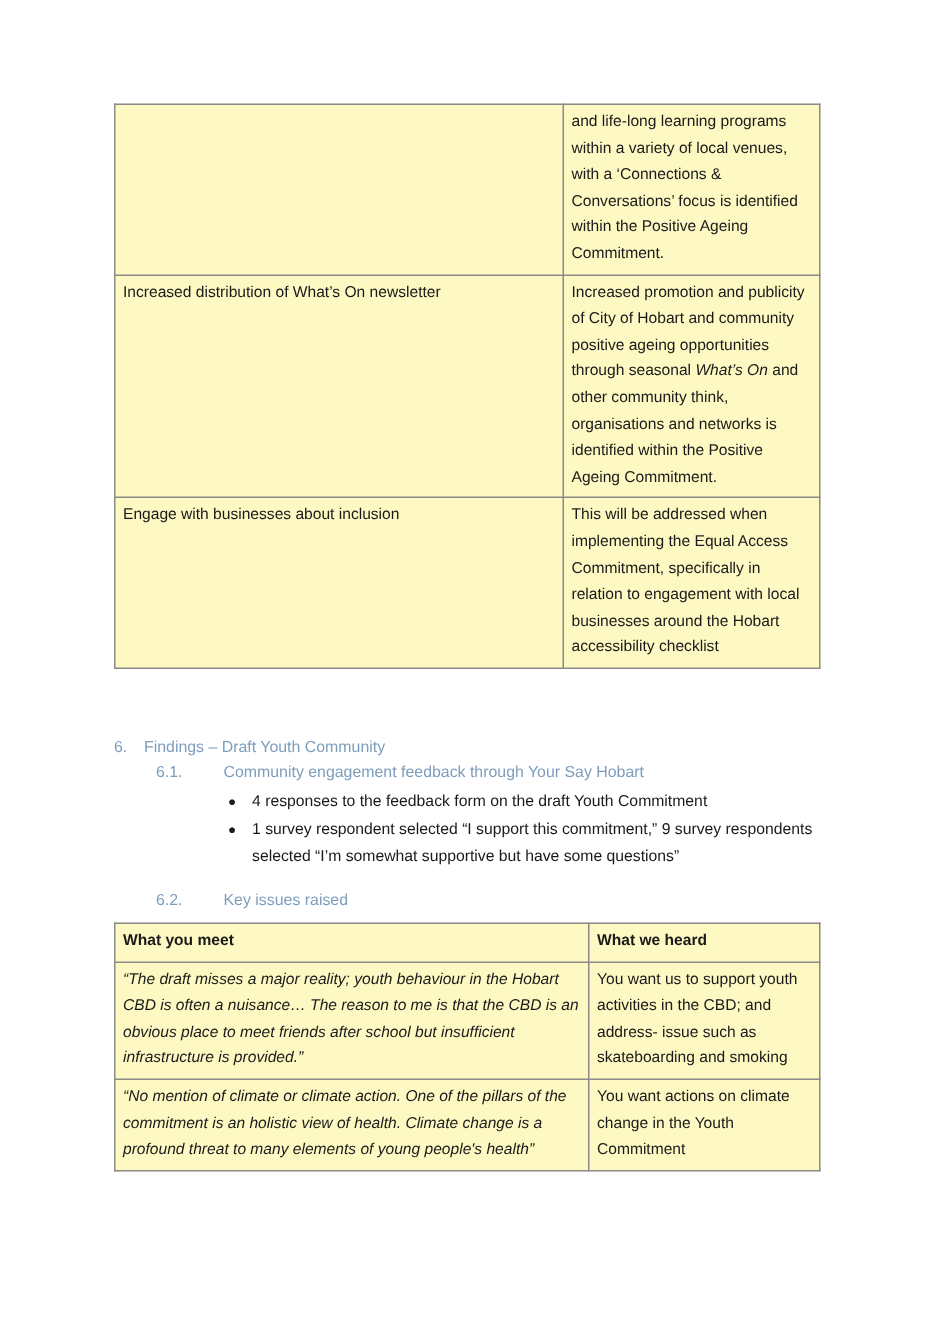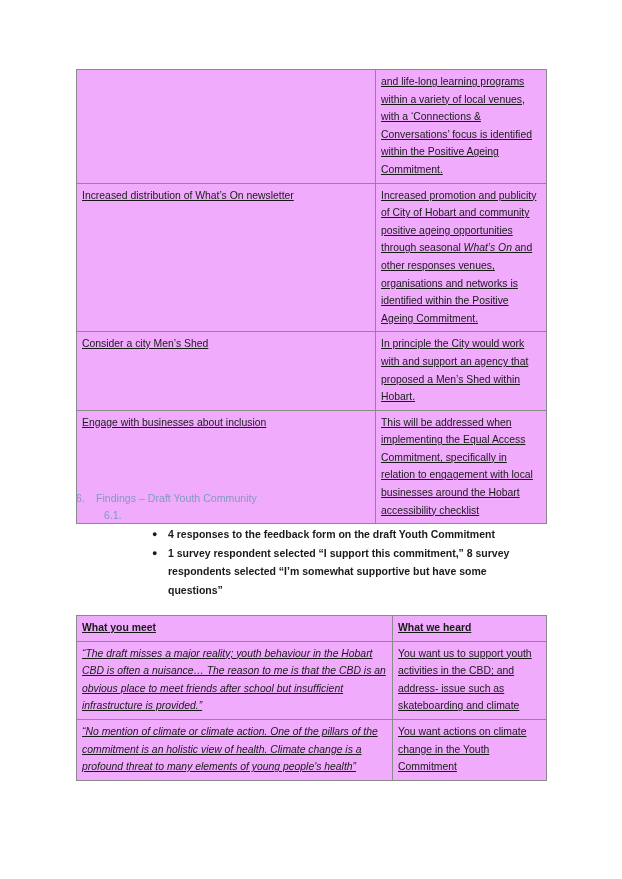--- a/index.html
+++ b/index.html
@@ -22,22 +22,21 @@
     width: 622px;
     height: 879px;
     background: #ffffff;
   }
 
   
   .doc-table {
     position: absolute;
     border-collapse: collapse;
     table-layout: fixed;
-    background: #f0abfc;
-    text-decoration: underline;
+    background: #fef9c3;
   }
   .doc-table td, .doc-table th {
     border: 1px solid #8a8a8a;
     vertical-align: top;
     padding: 3px 5px 4px 5px;
     font-size: 10.4px;
     line-height: 17.6px;
     font-weight: normal;
     text-align: left;
     color: #1a1a1a;
@@ -107,93 +106,95 @@
     color: #1a1a1a;
     margin-bottom: 0px;
   }
   .bullet-dot {
     flex: 0 0 16px;
     font-size: 9px;
     line-height: 18.5px;
   }
   .bullet-text {
     flex: 1 1 auto;
-    font-weight: bold;
   }
 </style>
 </head>
 <body>
 
 <div class="page">
 
   <table class="doc-table" id="table-actions">
     <colgroup>
         <col class="c1">
         <col class="c2">
       </colgroup>
     <tbody>
       <tr>
         <td></td>
         <td>and life-long learning programs within a variety of local venues, with a ‘Connections &amp; Conversations’ focus is identified within the Positive Ageing Commitment.</td>
       </tr>
       <tr>
         <td>Increased distribution of What’s On newsletter</td>
-        <td><span>Increased promotion and publicity of City of Hobart and community positive ageing opportunities through seasonal </span><span class="ital">What’s On</span><span> and other responses venues, organisations and networks is identified within the Positive Ageing Commitment.</span></td>
-      </tr>
-      <tr>
-        <td>Consider a city Men’s Shed</td>
-        <td>In principle the City would work with and support an agency that proposed a Men’s Shed within Hobart.</td>
+        <td><span>Increased promotion and publicity of City of Hobart and community positive ageing opportunities through seasonal </span><span class="ital">What’s On</span><span> and other community think, organisations and networks is identified within the Positive Ageing Commitment.</span></td>
       </tr>
       <tr>
         <td>Engage with businesses about inclusion</td>
         <td>This will be addressed when implementing the Equal Access Commitment, specifically in relation to engagement with local businesses around the Hobart accessibility checklist</td>
       </tr>
     </tbody>
   </table>
 
   <div class="heading-block" style="top:490px;">
     <div class="h-lvl1">
       <span class="h-num">6.</span>
       <span class="h-text">Findings – Draft Youth Community</span>
     </div>
   </div>
 
   <div class="heading-block" style="top:507px;">
     <div class="h-lvl2">
       <span class="h-num">6.1.</span>
+      <span class="h-text">Community engagement feedback through Your Say Hobart</span>
     </div>
   </div>
 
   <div class="bullets">
     <div class="bullet-row">
       <span class="bullet-dot">●</span>
       <span class="bullet-text">4 responses to the feedback form on the draft Youth Commitment</span>
     </div>
     <div class="bullet-row">
       <span class="bullet-dot">●</span>
-      <span class="bullet-text">1 survey respondent selected “I support this commitment,” 8 survey respondents selected “I’m somewhat supportive but have some questions”</span>
-    </div>
-  </div>
-
+      <span class="bullet-text">1 survey respondent selected “I support this commitment,” 9 survey respondents selected “I’m somewhat supportive but have some questions”</span>
+    </div>
+  </div>
+
+  <div class="heading-block" style="top:592px;">
+    <div class="h-lvl2">
+      <span class="h-num">6.2.</span>
+      <span class="h-text">Key issues raised</span>
+    </div>
+  </div>
 
   <table class="doc-table" id="table-issues">
     <colgroup>
         <col class="c1">
         <col class="c2">
       </colgroup>
     <thead>
       <tr>
         <td>What you meet</td>
         <td>What we heard</td>
       </tr>
     </thead>
     <tbody>
       <tr>
         <td class="said">“The draft misses a major reality; youth behaviour in the Hobart CBD is often a nuisance… The reason to me is that the CBD is an obvious place to meet friends after school but insufficient infrastructure is provided.”</td>
-        <td>You want us to support youth activities in the CBD; and address- issue such as skateboarding and climate</td>
+        <td>You want us to support youth activities in the CBD; and address- issue such as skateboarding and smoking</td>
       </tr>
       <tr>
         <td class="said">“No mention of climate or climate action. One of the pillars of the commitment is an holistic view of health. Climate change is a profound threat to many elements of young people's health”</td>
         <td>You want actions on climate change in the Youth Commitment</td>
       </tr>
     </tbody>
   </table>
 
 </div>
 

